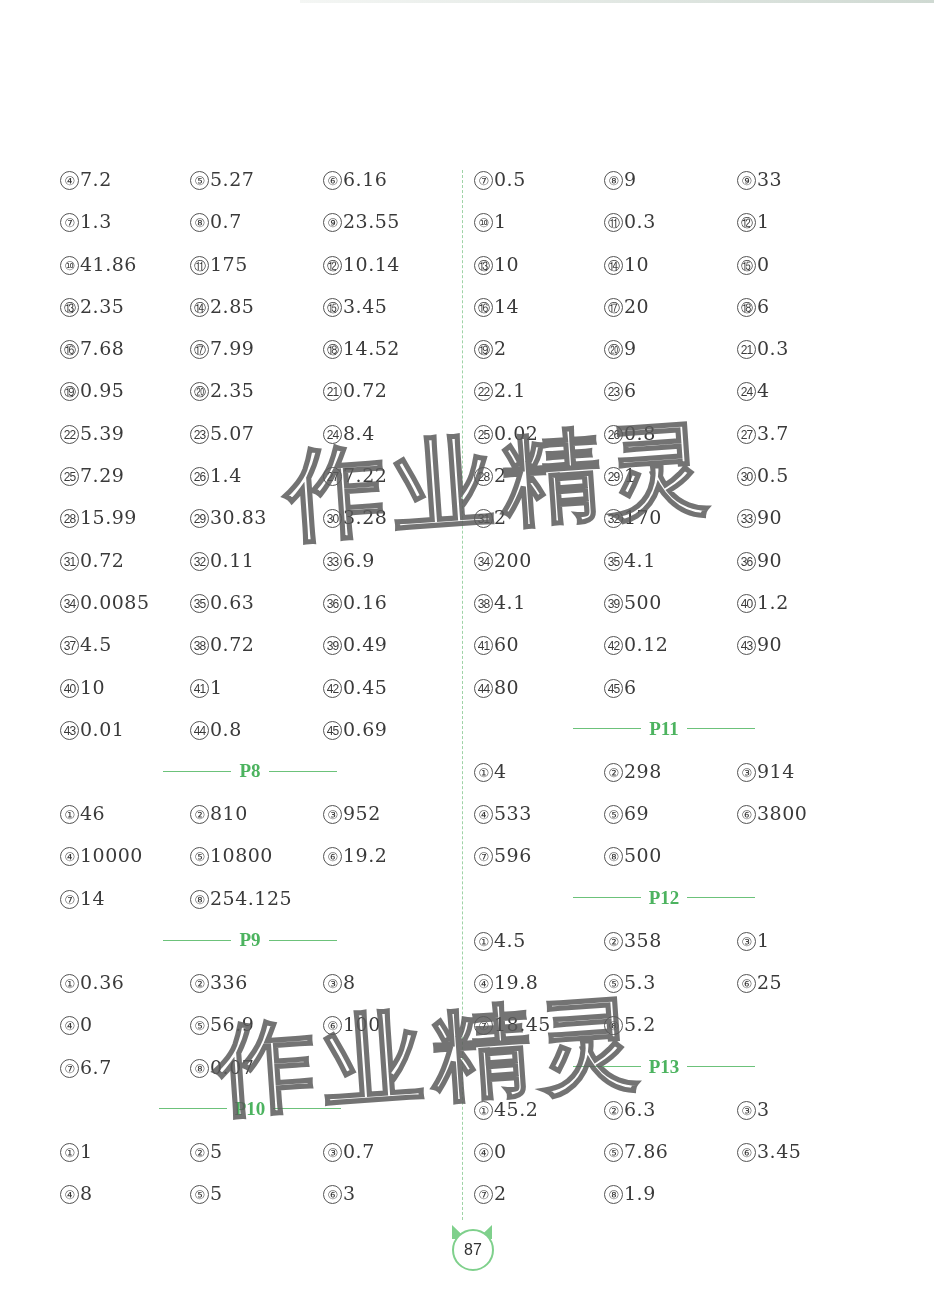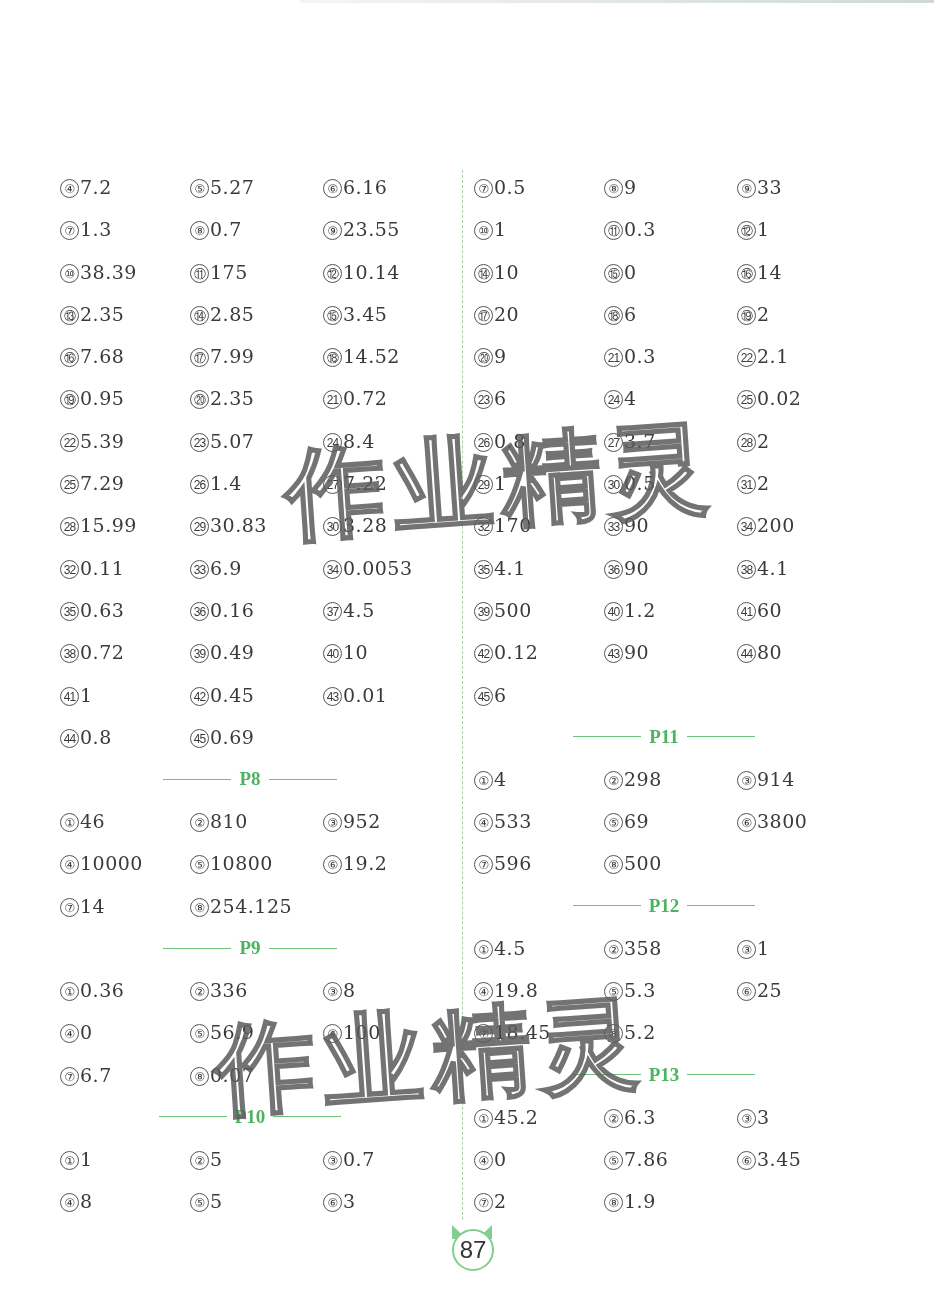--- a/index.html
+++ b/index.html
@@ -7,21 +7,21 @@
     width: 934px; height: 1303px; overflow: hidden;
     background: #ffffff;
     font-family: "DejaVu Serif", "Liberation Serif", serif;
     color: #3a3a3a;
     position: relative;
   }
   .top-strip {
     position: absolute; left: 300px; top: 0; width: 634px; height: 3px;
     background: linear-gradient(to right, #f4f6f4, #cfd9d2);
   }
-  .column { position: absolute; top: 166px; width: 390px; }
+  .column { position: absolute; top: 158px; width: 390px; }
   .col-left { left: 60px; }
   .col-right { left: 474px; }
   .divider {
     position: absolute; left: 462px; top: 170px; height: 1050px; width: 0;
     border-left: 1px dashed #9fd3a6;
   }
   .grid { display: grid; grid-template-columns: 130px 133px 127px; }
   .cell {
     height: 42.3px; line-height: 42.3px; font-size: 19px;
     white-space: nowrap; letter-spacing: 0.5px;
@@ -46,21 +46,21 @@
     position: absolute; left: 450px; top: 1225px; width: 44px; height: 44px;
   }
   .page-badge .ears {
     position: absolute; left: 2px; top: 0; width: 40px; height: 14px;
     background: #7fd08c;
     clip-path: polygon(0 0, 22% 60%, 78% 60%, 100% 0, 100% 100%, 0 100%);
   }
   .page-badge .circle {
     position: absolute; left: 2px; top: 4px; width: 38px; height: 38px;
     border: 2px solid #7fd08c; border-radius: 50%; background: #fff;
-    text-align: center; line-height: 38px; font-size: 24px; color: #333;
+    text-align: center; line-height: 38px; font-size: 16px; color: #333;
     font-family: "Liberation Sans", sans-serif;
   }
   .watermark {
     position: absolute; font-family: "DejaVu Sans", sans-serif;
     font-size: 100px; font-weight: bold; color: transparent;
     -webkit-text-stroke: 2px rgba(90,90,90,0.85);
     letter-spacing: 8px; pointer-events: none; white-space: nowrap;
   }
   .wm1 { left: 285px; top: 415px; transform: rotate(-4deg); }
   .wm2 { left: 215px; top: 990px; transform: rotate(-4deg); }
@@ -71,44 +71,45 @@
 <div class="top-strip"></div>
 
 <div class="column col-left" id="col-left">
     <div class="grid">
       <div class="cell"><span class="num">④</span><span>7.2</span></div>
       <div class="cell"><span class="num">⑤</span><span>5.27</span></div>
       <div class="cell"><span class="num">⑥</span><span>6.16</span></div>
       <div class="cell"><span class="num">⑦</span><span>1.3</span></div>
       <div class="cell"><span class="num">⑧</span><span>0.7</span></div>
       <div class="cell"><span class="num">⑨</span><span>23.55</span></div>
-      <div class="cell"><span class="num">⑩</span><span>38.39</span></div>
+      <div class="cell"><span class="num">⑩</span><span>41.86</span></div>
       <div class="cell"><span class="num">⑪</span><span>175</span></div>
       <div class="cell"><span class="num">⑫</span><span>10.14</span></div>
       <div class="cell"><span class="num">⑬</span><span>2.35</span></div>
       <div class="cell"><span class="num">⑭</span><span>2.85</span></div>
       <div class="cell"><span class="num">⑮</span><span>3.45</span></div>
       <div class="cell"><span class="num">⑯</span><span>7.68</span></div>
       <div class="cell"><span class="num">⑰</span><span>7.99</span></div>
       <div class="cell"><span class="num">⑱</span><span>14.52</span></div>
       <div class="cell"><span class="num">⑲</span><span>0.95</span></div>
       <div class="cell"><span class="num">⑳</span><span>2.35</span></div>
       <div class="cell"><span class="num">21</span><span>0.72</span></div>
       <div class="cell"><span class="num">22</span><span>5.39</span></div>
       <div class="cell"><span class="num">23</span><span>5.07</span></div>
       <div class="cell"><span class="num">24</span><span>8.4</span></div>
       <div class="cell"><span class="num">25</span><span>7.29</span></div>
       <div class="cell"><span class="num">26</span><span>1.4</span></div>
       <div class="cell"><span class="num">27</span><span>7.22</span></div>
       <div class="cell"><span class="num">28</span><span>15.99</span></div>
       <div class="cell"><span class="num">29</span><span>30.83</span></div>
       <div class="cell"><span class="num">30</span><span>3.28</span></div>
+      <div class="cell"><span class="num">31</span><span>0.72</span></div>
       <div class="cell"><span class="num">32</span><span>0.11</span></div>
       <div class="cell"><span class="num">33</span><span>6.9</span></div>
-      <div class="cell"><span class="num">34</span><span>0.0053</span></div>
+      <div class="cell"><span class="num">34</span><span>0.0085</span></div>
       <div class="cell"><span class="num">35</span><span>0.63</span></div>
       <div class="cell"><span class="num">36</span><span>0.16</span></div>
       <div class="cell"><span class="num">37</span><span>4.5</span></div>
       <div class="cell"><span class="num">38</span><span>0.72</span></div>
       <div class="cell"><span class="num">39</span><span>0.49</span></div>
       <div class="cell"><span class="num">40</span><span>10</span></div>
       <div class="cell"><span class="num">41</span><span>1</span></div>
       <div class="cell"><span class="num">42</span><span>0.45</span></div>
       <div class="cell"><span class="num">43</span><span>0.01</span></div>
       <div class="cell"><span class="num">44</span><span>0.8</span></div>
@@ -160,20 +161,21 @@
   </div>
 <div class="divider"></div>
 <div class="column col-right" id="col-right">
     <div class="grid">
       <div class="cell"><span class="num">⑦</span><span>0.5</span></div>
       <div class="cell"><span class="num">⑧</span><span>9</span></div>
       <div class="cell"><span class="num">⑨</span><span>33</span></div>
       <div class="cell"><span class="num">⑩</span><span>1</span></div>
       <div class="cell"><span class="num">⑪</span><span>0.3</span></div>
       <div class="cell"><span class="num">⑫</span><span>1</span></div>
+      <div class="cell"><span class="num">⑬</span><span>10</span></div>
       <div class="cell"><span class="num">⑭</span><span>10</span></div>
       <div class="cell"><span class="num">⑮</span><span>0</span></div>
       <div class="cell"><span class="num">⑯</span><span>14</span></div>
       <div class="cell"><span class="num">⑰</span><span>20</span></div>
       <div class="cell"><span class="num">⑱</span><span>6</span></div>
       <div class="cell"><span class="num">⑲</span><span>2</span></div>
       <div class="cell"><span class="num">⑳</span><span>9</span></div>
       <div class="cell"><span class="num">21</span><span>0.3</span></div>
       <div class="cell"><span class="num">22</span><span>2.1</span></div>
       <div class="cell"><span class="num">23</span><span>6</span></div>

